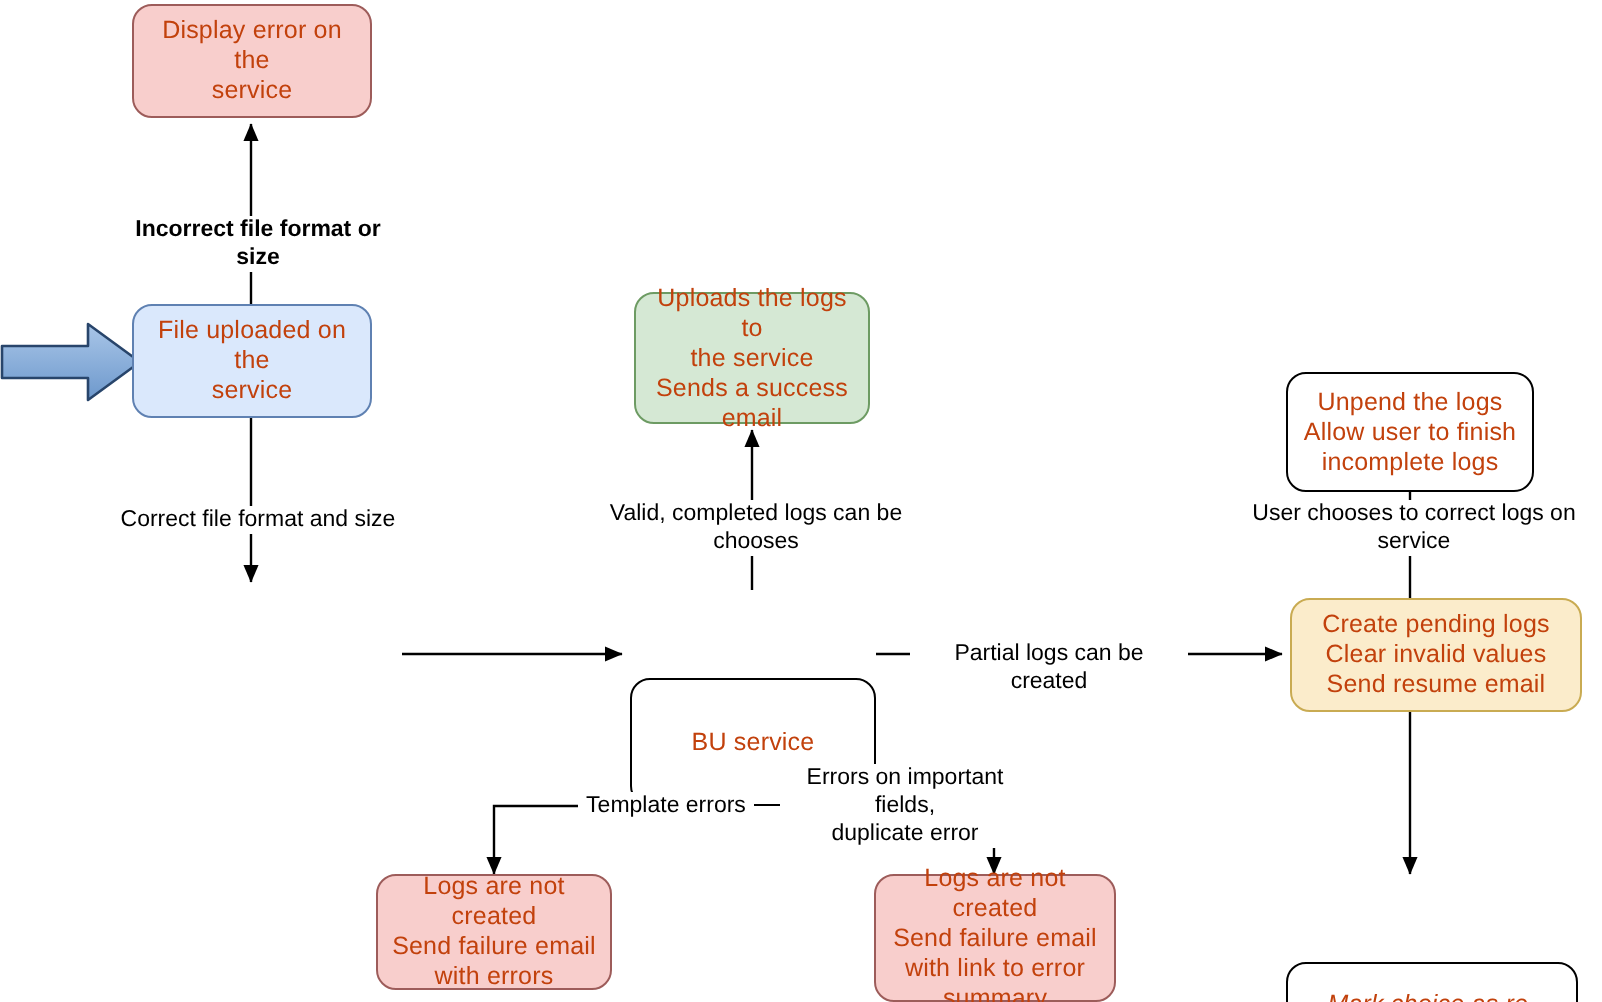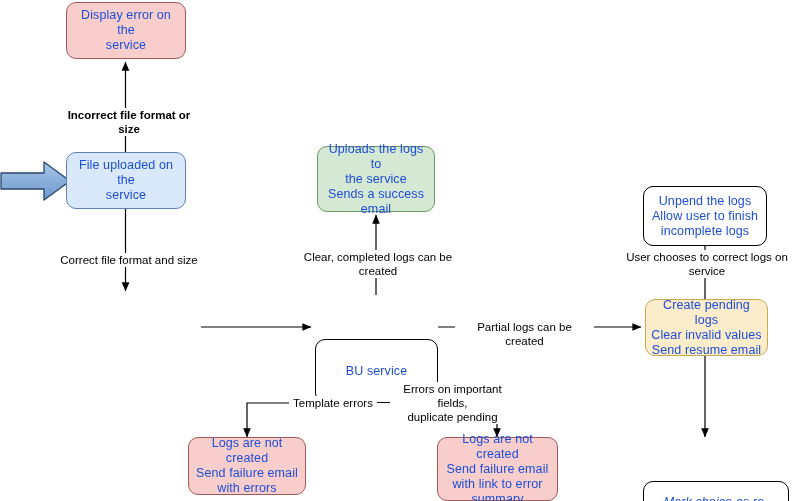--- a/index.html
+++ b/index.html
@@ -31,21 +31,21 @@
     position: absolute;
     box-sizing: border-box;
     border: 1px solid #000000;
     border-radius: 10px;
     display: flex;
     align-items: center;
     justify-content: center;
     text-align: center;
     font-size: 12.5px;
     line-height: 15px;
-    color: #1d4ed8;
+    color: #c2410c;
     letter-spacing: 0.1px;
     white-space: pre-line;
     padding: 2px 4px;
     z-index: 2;
     background: #ffffff;
   }
   .node.pink   { background: #f8cecc; border-color: #b85450; }
   .node.blue   { background: #dae8fc; border-color: #6c8ebf; }
   .node.green  { background: #d5e8d4; border-color: #82b366; }
   .node.yellow { background: #ffe6cc; border-color: #d6b656; }
@@ -136,36 +136,36 @@
 
   <div class="node pink" style="left:437px; top:437px; width:121px; height:64px;">Logs are not created
 Send failure email
 with link to error
 summary</div>
 
   <div class="node plain" style="left:643px; top:142px; width:124px; height:60px;">Unpend the logs
 Allow user to finish
 incomplete logs</div>
 
-  <div class="node yellow" style="left:645px; top:299px; width:123px; height:57px;">Create pending logs
+  <div class="node yellow" style="left:645px; top:299px; width:146px; height:57px;">Create pending logs
 Clear invalid values
 Send resume email</div>
 
   <div class="node plain" style="left:643px; top:437px; width:146px; height:58px;font-style:italic;">Mark choice as re-
 upload</div>
 
   <div class="edge-label" style="left:57px; top:108px; width:140px;font-weight:bold;">Incorrect file format or size</div>
 
   <div class="edge-label" style="left:58px; top:253px; width:138px;">Correct file format and size</div>
 
-  <div class="edge-label" style="left:283px; top:250px; width:186px;">Clear, completed logs can be created</div>
+  <div class="edge-label" style="left:283px; top:250px; width:186px;">Valid, completed logs can be chooses</div>
 
   <div class="edge-label" style="left:455px; top:320px; width:135px;">Partial logs can be created</div>
 
   <div class="edge-label" style="left:289px; top:396px; width:84px;">Template errors</div>
 
   <div class="edge-label" style="left:390px; top:382px; width:121px;">Errors on important fields,
-duplicate pending</div>
+duplicate error</div>
 
   <div class="edge-label" style="left:609px; top:250px; width:192px;">User chooses to correct logs on service</div>
 
 
 </div>
 
 </body></html>

